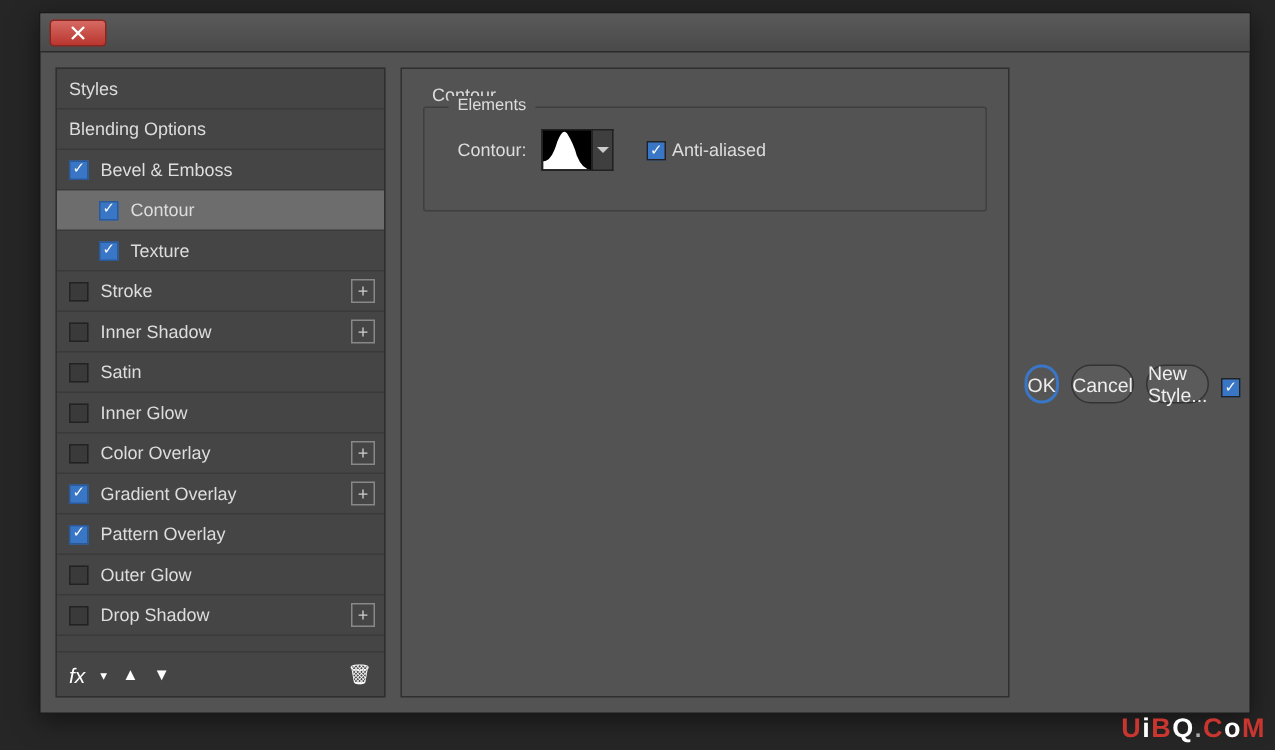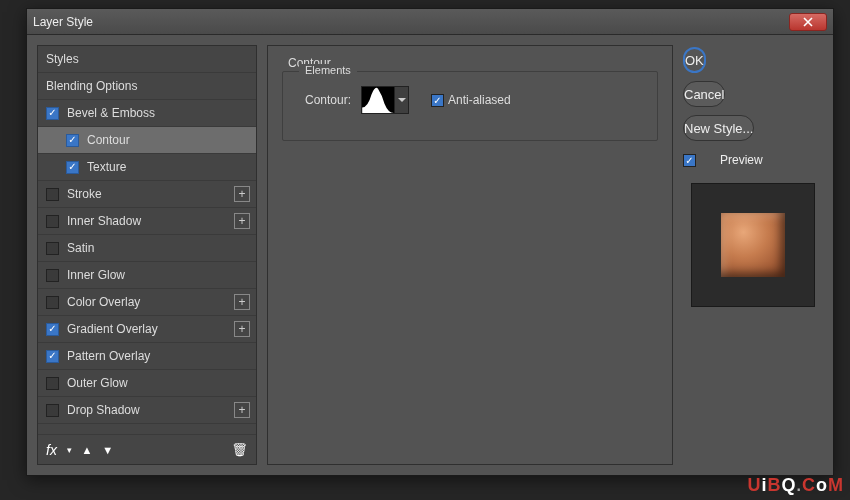--- a/index.html
+++ b/index.html
@@ -31,42 +31,41 @@
 .contour-swatch { width: 34px; height: 28px; background: #000; border: 1px solid #222; position: relative; overflow: hidden; }
 .contour-swatch svg { width: 100%; height: 100%; }
 .dd { width: 14px; height: 28px; background: #3f3f3f; border: 1px solid #222; border-left: none; display: flex; align-items: center; justify-content: center; cursor: pointer; }
 .dd::after { content: ""; border: 4px solid transparent; border-top-color: #ccc; margin-top: 3px; }
 .inline-cb { width: 13px; height: 13px; border: 1px solid #222; background: #3a76c6; display: inline-flex; align-items: center; justify-content: center; margin-right: 4px; vertical-align: middle; }
 .inline-cb::after { content: "✓"; color: #fff; font-size: 10px; }
 .slider { position: relative; width: 120px; height: 14px; }
 .slider-track { position: absolute; top: 6px; left: 0; right: 0; height: 2px; background: #3a3a3a; }
 .slider-thumb { position: absolute; top: 1px; width: 10px; height: 12px; background: #ddd; clip-path: polygon(50% 0,100% 60%,100% 100%,0 100%,0 60%); }
 .num-input { width: 40px; height: 20px; background: #eee; border: 1px solid #222; color: #000; font-size: 11px; text-align: center; }
-.right-panel { width: 140px; display: flex; flex-direction: column; align-items: flex-start; gap: 8px; padding-top: 2px; }
+.right-panel { width: 140px; display: flex; flex-direction: row; align-items: center; gap: 8px; padding-top: 2px; }
 .btn { height: 26px; background: #5b5b5b; border: 1px solid #333; border-radius: 13px; color: #eee; font-size: 13px; display: flex; align-items: center; justify-content: center; cursor: pointer; }
 .btn.primary { border: 2px solid #3a76c6; background: #555; }
 .preview-row { display: flex; align-items: center; justify-content: center; gap: 20px; margin-top: 4px; color: #eee; font-size: 12px; }
 .preview-box { margin-top: 8px; align-self: center; width: 124px; height: 124px; background: #2b2b2b; border: 1px solid #1a1a1a; display: flex; align-items: center; justify-content: center; }
 .preview-sample { width: 64px; height: 64px; background: radial-gradient(circle at 35% 30%, #e8a779 0%, #c67c4e 40%, #a55e38 70%, #7d4024 100%); box-shadow: inset -4px -4px 10px rgba(0,0,0,.5), inset 4px 4px 8px rgba(255,220,190,.3); }
 .watermark { position: absolute; right: 6px; bottom: 4px; font-size: 18px; font-weight: bold; letter-spacing: 1px; text-align: right; }
 .watermark .u { color: #c9362f; }
 .watermark .i { color: #fff; }
 .watermark .b { color: #c9362f; }
 .watermark .q { color: #fff; }
 .watermark .c { color: #c9362f; }
 .watermark .o { color: #fff; }
 .watermark .m { color: #c9362f; }
 .watermark .d { color: #aaa; font-size: 16px; }
 </style>
 </head>
 <body>
 
 <div class="dialog">
   <div class="titlebar">
-    <span class="titlebar-text">Layer Style</span>
     <div class="close-btn">
       <svg width="10" height="10" viewBox="0 0 10 10">
           <path d="M1 1 L9 9 M9 1 L1 9" stroke="#fff" stroke-width="1.6"></path>
         </svg>
     </div>
   </div>
   <div class="body">
 
     <div class="left-panel">
       <div class="style-list" id="style-list">

